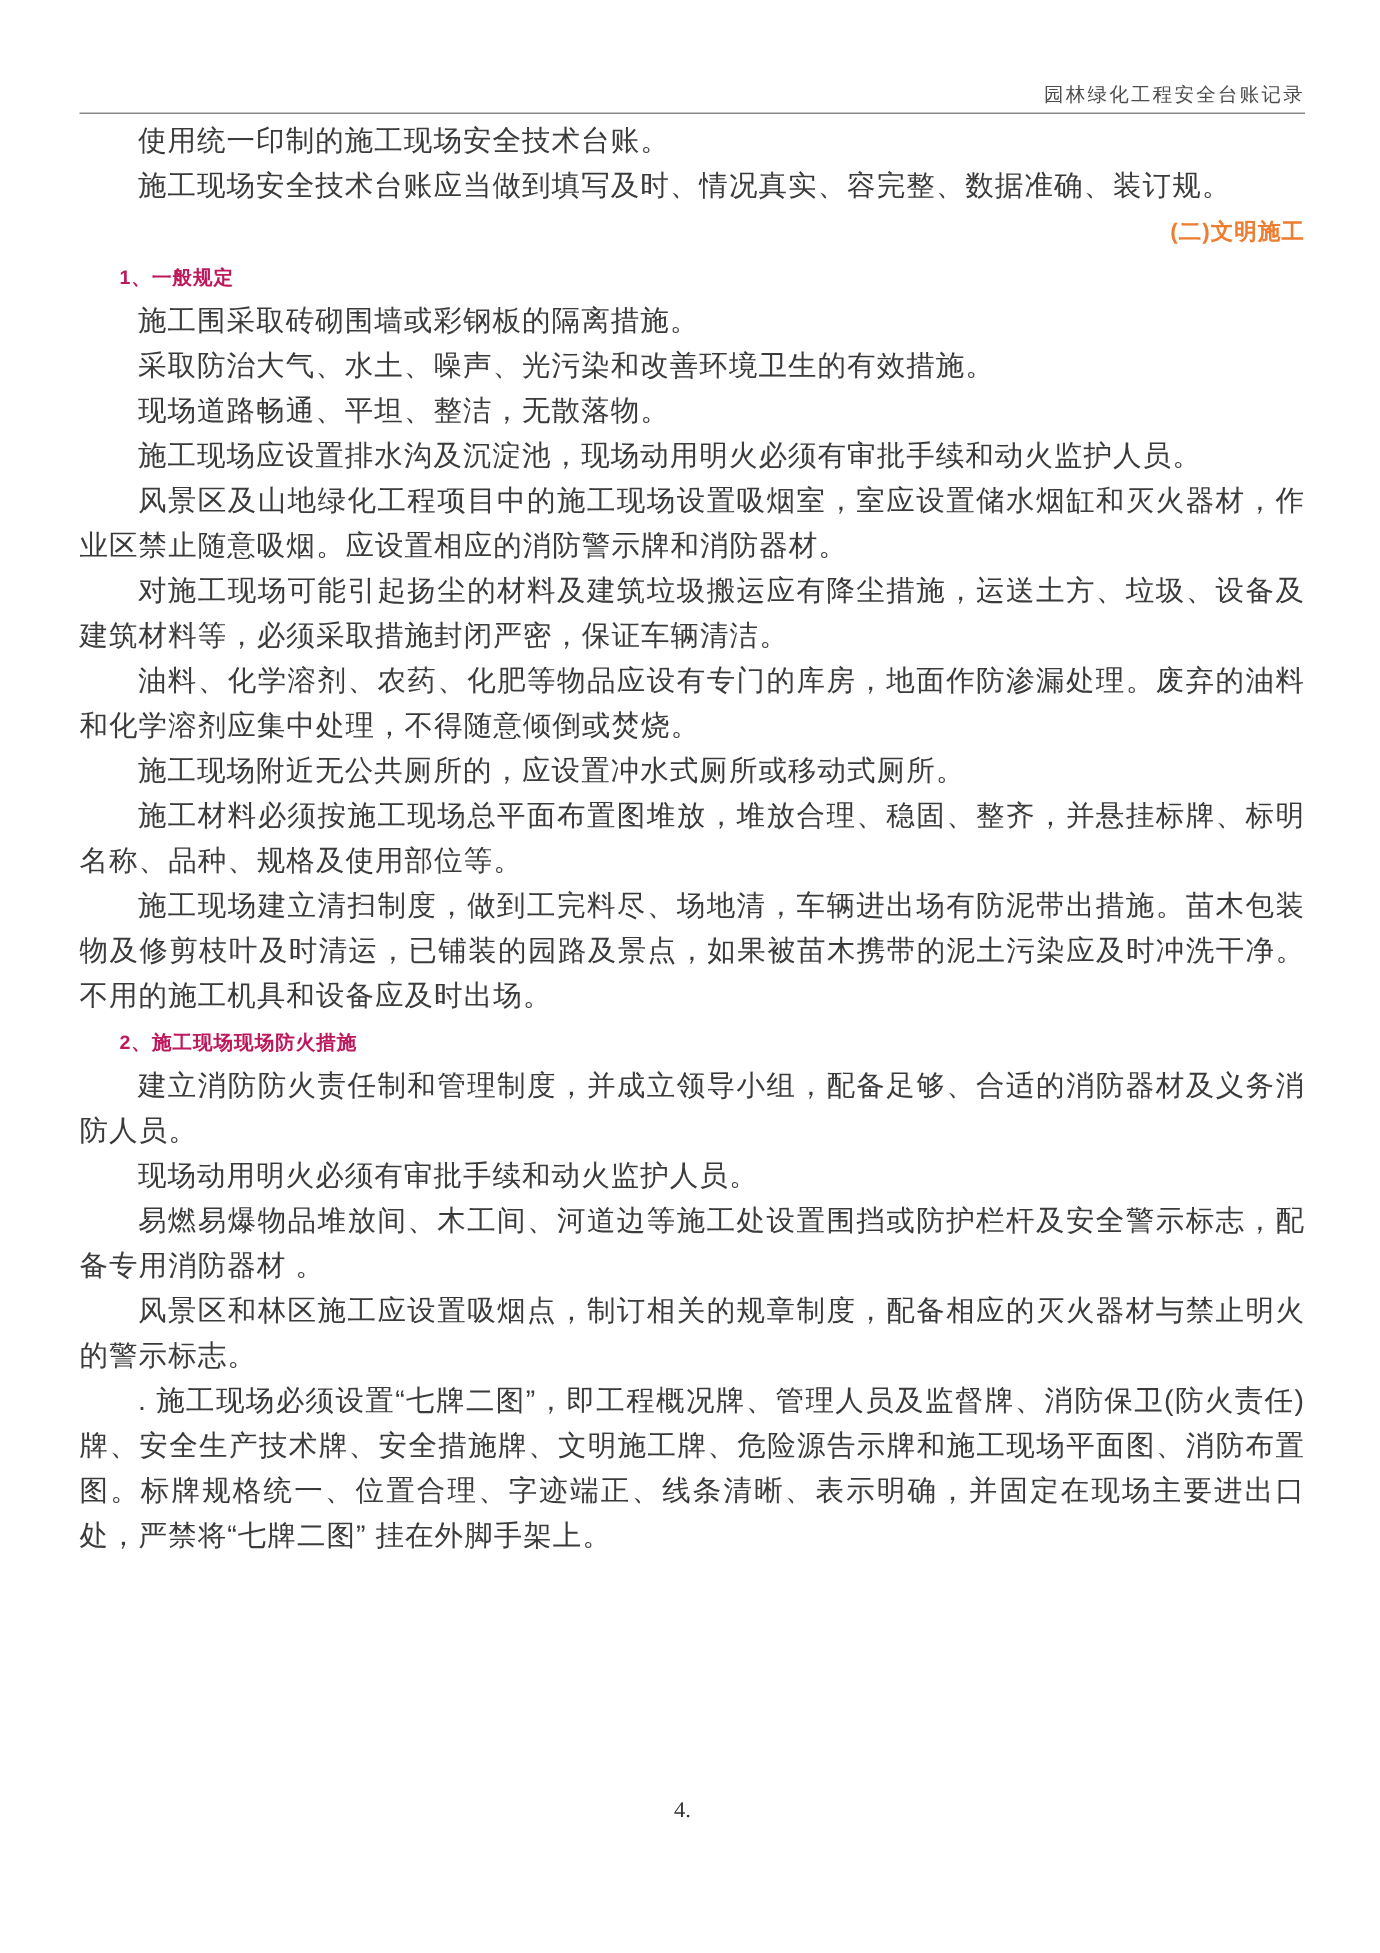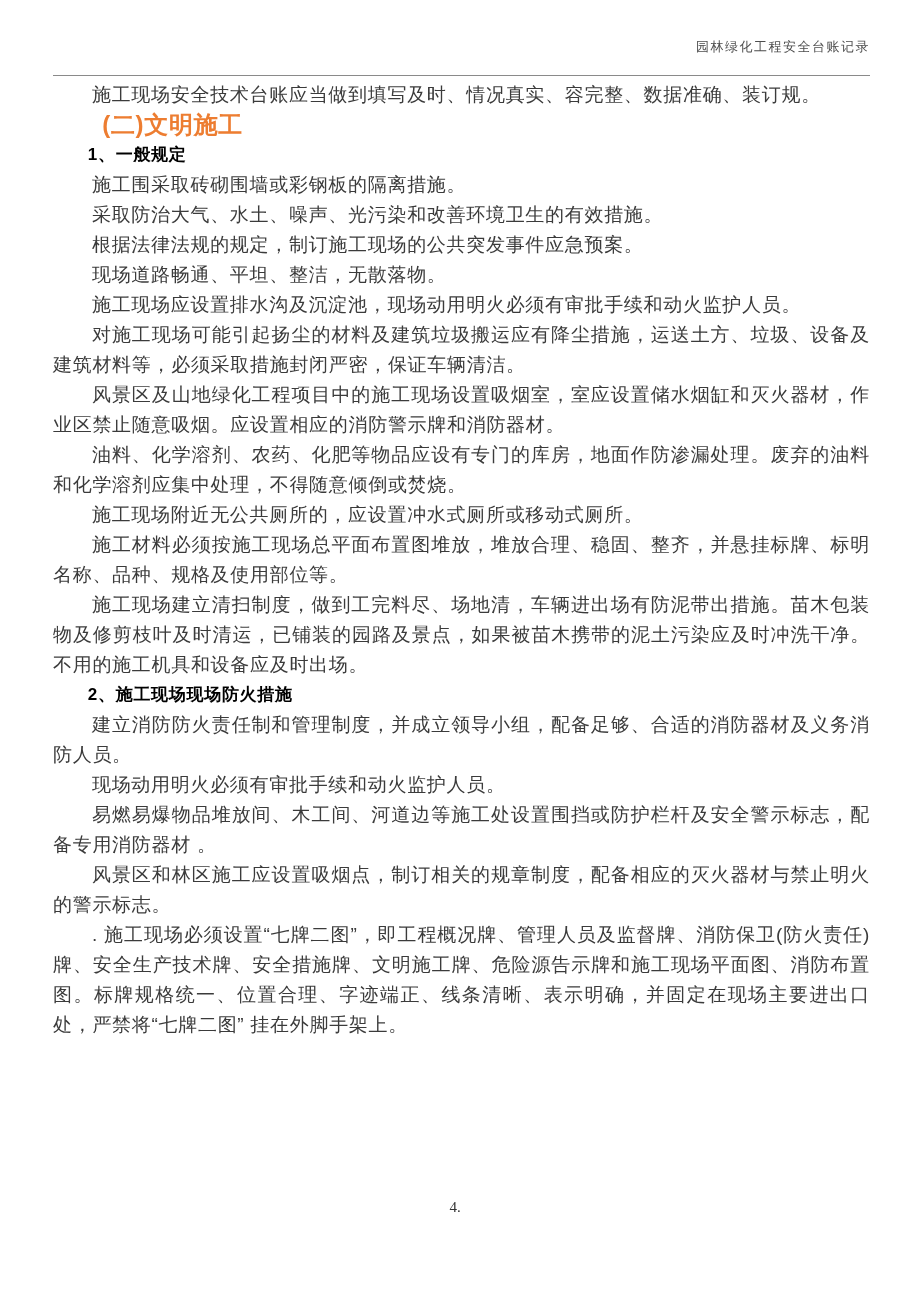--- a/index.html
+++ b/index.html
@@ -18,21 +18,21 @@
   .page-header {
     position: absolute;
     left: 53px;
     right: 50px;
     top: 0;
     height: 76px;
     display: flex;
     align-items: flex-end;
     justify-content: flex-end;
     border-bottom: 1px solid #8a8a8a;
-    padding-bottom: 19px;
+    padding-bottom: 3px;
     box-sizing: border-box;
   }
   .header-title {
     font-family: "Liberation Serif", serif;
     font-size: 13px;
     letter-spacing: 1.5px;
     color: #4d4d4d;
   }
   .content {
     position: absolute;
@@ -45,28 +45,28 @@
     font-size: 19px;
     line-height: 30px;
     letter-spacing: 0.7px;
     color: #3b3b3b;
     text-align: justify;
     text-indent: 2.05em;
   }
   .para.section-heading {
     color: #ED7D31;
     font-weight: bold;
-    text-align: left;
-    font-size: 24px;
+    text-align: right;
+    font-size: 15px;
   }
   .para.sub-heading {
     font-weight: bold;
     text-align: left;
-    font-size: 17px;
-    color: #000000;
+    font-size: 13px;
+    color: #be185d;
   }
   .page-footer {
     position: absolute;
     left: 0;
     right: 10px;
     top: 1198px;
     text-align: center;
   }
   .page-number {
     font-family: "Liberation Serif", serif;
@@ -77,30 +77,30 @@
 </head>
 <body>
 
 <div class="page">
 
   <div class="page-header">
     <span class="header-title">园林绿化工程安全台账记录</span>
   </div>
 
   <div class="content">
+    <p class="para">使用统一印制的施工现场安全技术台账。</p>
     <p class="para">施工现场安全技术台账应当做到填写及时、情况真实、容完整、数据准确、装订规。</p>
     <p class="para section-heading">(二)文明施工</p>
     <p class="para sub-heading">1、一般规定</p>
     <p class="para">施工围采取砖砌围墙或彩钢板的隔离措施。</p>
     <p class="para">采取防治大气、水土、噪声、光污染和改善环境卫生的有效措施。</p>
-    <p class="para">根据法律法规的规定，制订施工现场的公共突发事件应急预案。</p>
     <p class="para">现场道路畅通、平坦、整洁，无散落物。</p>
     <p class="para">施工现场应设置排水沟及沉淀池，现场动用明火必须有审批手续和动火监护人员。</p>
+    <p class="para">风景区及山地绿化工程项目中的施工现场设置吸烟室，室应设置储水烟缸和灭火器材，作业区禁止随意吸烟。应设置相应的消防警示牌和消防器材。</p>
     <p class="para">对施工现场可能引起扬尘的材料及建筑垃圾搬运应有降尘措施，运送土方、垃圾、设备及建筑材料等，必须采取措施封闭严密，保证车辆清洁。</p>
-    <p class="para">风景区及山地绿化工程项目中的施工现场设置吸烟室，室应设置储水烟缸和灭火器材，作业区禁止随意吸烟。应设置相应的消防警示牌和消防器材。</p>
     <p class="para">油料、化学溶剂、农药、化肥等物品应设有专门的库房，地面作防渗漏处理。废弃的油料和化学溶剂应集中处理，不得随意倾倒或焚烧。</p>
     <p class="para">施工现场附近无公共厕所的，应设置冲水式厕所或移动式厕所。</p>
     <p class="para">施工材料必须按施工现场总平面布置图堆放，堆放合理、稳固、整齐，并悬挂标牌、标明名称、品种、规格及使用部位等。</p>
     <p class="para">施工现场建立清扫制度，做到工完料尽、场地清，车辆进出场有防泥带出措施。苗木包装物及修剪枝叶及时清运，已铺装的园路及景点，如果被苗木携带的泥土污染应及时冲洗干净。不用的施工机具和设备应及时出场。</p>
     <p class="para sub-heading">2、施工现场现场防火措施</p>
     <p class="para">建立消防防火责任制和管理制度，并成立领导小组，配备足够、合适的消防器材及义务消防人员。</p>
     <p class="para">现场动用明火必须有审批手续和动火监护人员。</p>
     <p class="para">易燃易爆物品堆放间、木工间、河道边等施工处设置围挡或防护栏杆及安全警示标志，配备专用消防器材 。</p>
     <p class="para">风景区和林区施工应设置吸烟点，制订相关的规章制度，配备相应的灭火器材与禁止明火的警示标志。</p>
     <p class="para">. 施工现场必须设置“七牌二图”，即工程概况牌、管理人员及监督牌、消防保卫(防火责任)牌、安全生产技术牌、安全措施牌、文明施工牌、危险源告示牌和施工现场平面图、消防布置图。标牌规格统一、位置合理、字迹端正、线条清晰、表示明确，并固定在现场主要进出口处，严禁将“七牌二图” 挂在外脚手架上。</p>

